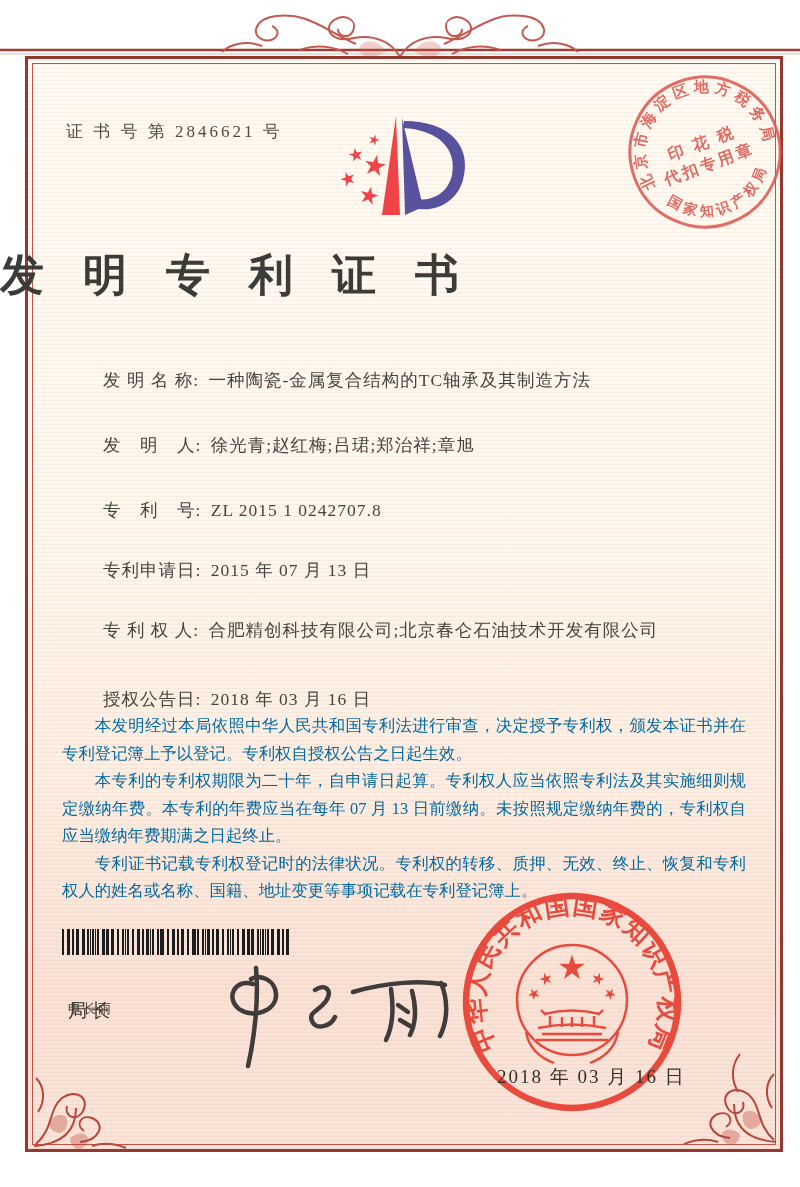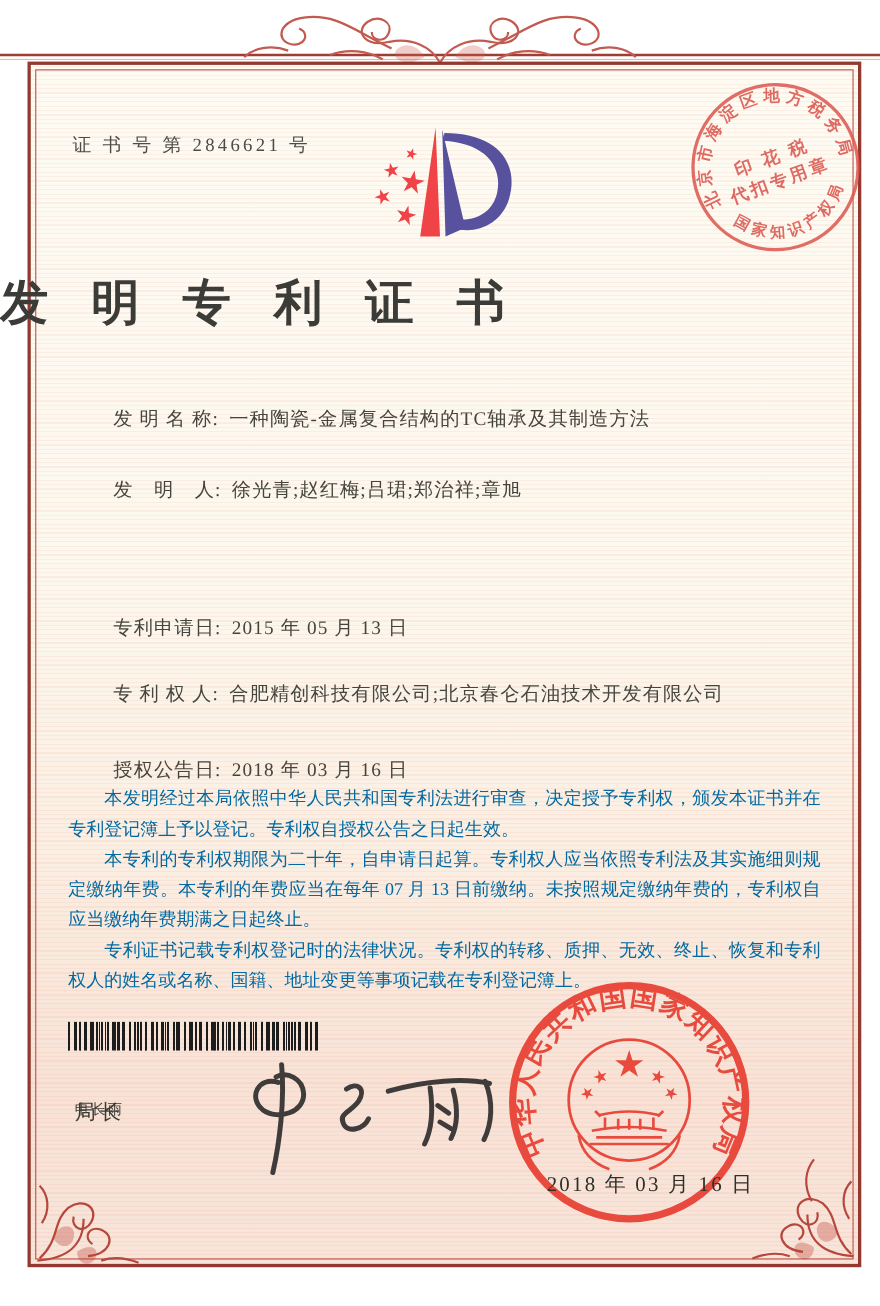--- a/index.html
+++ b/index.html
@@ -155,23 +155,27 @@
   <div class="title">发 明 专 利 证 书</div>
 
   <div class="field" style="top:368px">
     <span class="flabel">发 明 名 称:</span>
     <span class="fvalue">一种陶瓷-金属复合结构的TC轴承及其制造方法</span>
   </div>
   <div class="field" style="top:433px">
     <span class="flabel">发　明　人:</span>
     <span class="fvalue">徐光青;赵红梅;吕珺;郑治祥;章旭</span>
   </div>
+  <div class="field" style="top:498px">
+    <span class="flabel">专　利　号:</span>
+    <span class="fvalue">ZL 2015 1 0242707.8</span>
+  </div>
   <div class="field" style="top:558px">
     <span class="flabel">专利申请日:</span>
-    <span class="fvalue">2015 年 05 月 13 日</span>
+    <span class="fvalue">2015 年 07 月 13 日</span>
   </div>
   <div class="field" style="top:618px">
     <span class="flabel">专 利 权 人:</span>
     <span class="fvalue">合肥精创科技有限公司;北京春仑石油技术开发有限公司</span>
   </div>
   <div class="field" style="top:687px">
     <span class="flabel">授权公告日:</span>
     <span class="fvalue">2018 年 03 月 16 日</span>
   </div>
 

